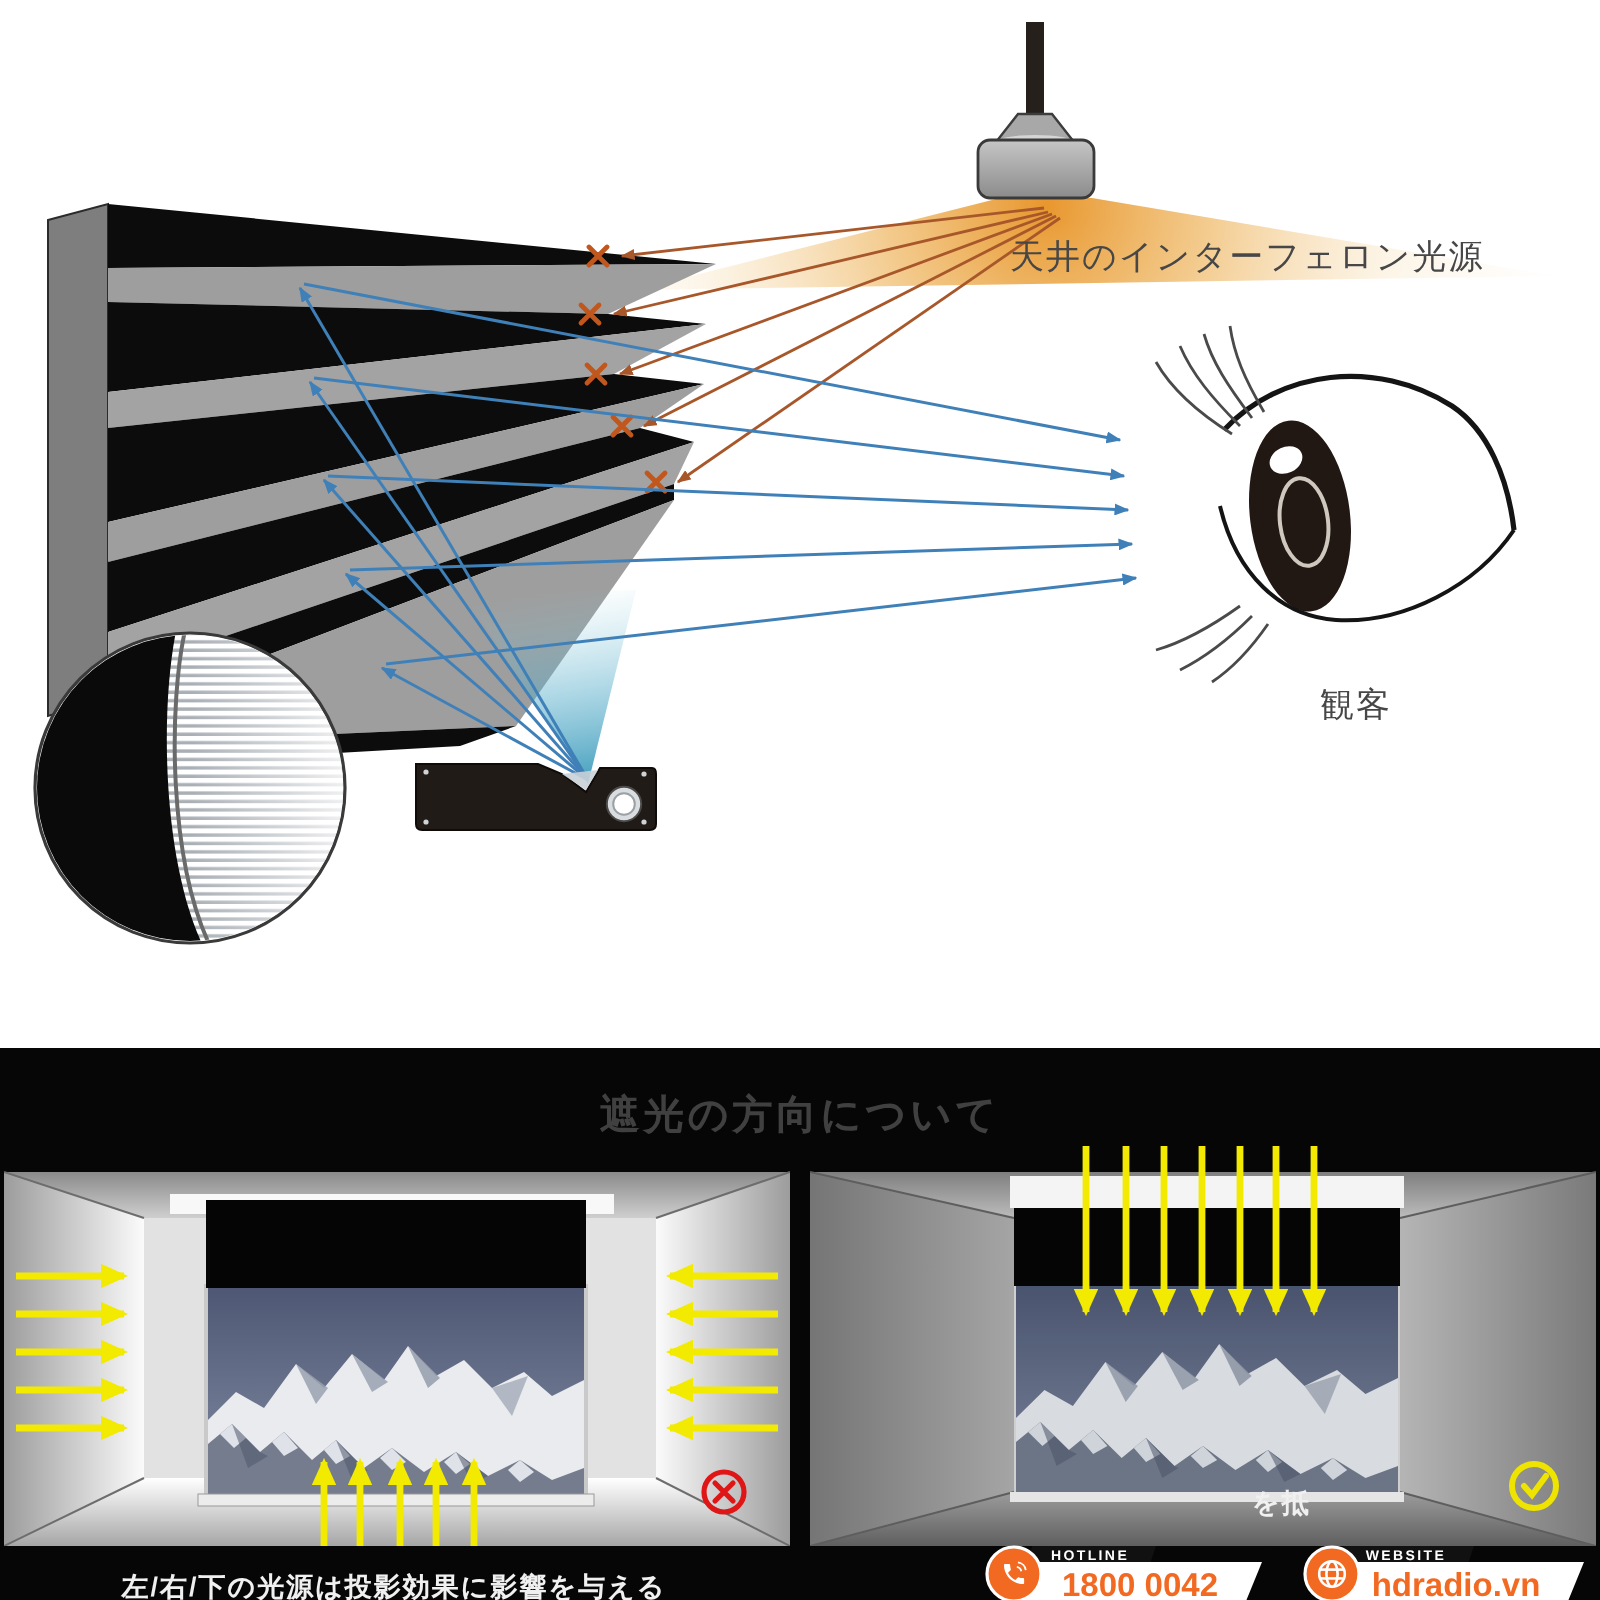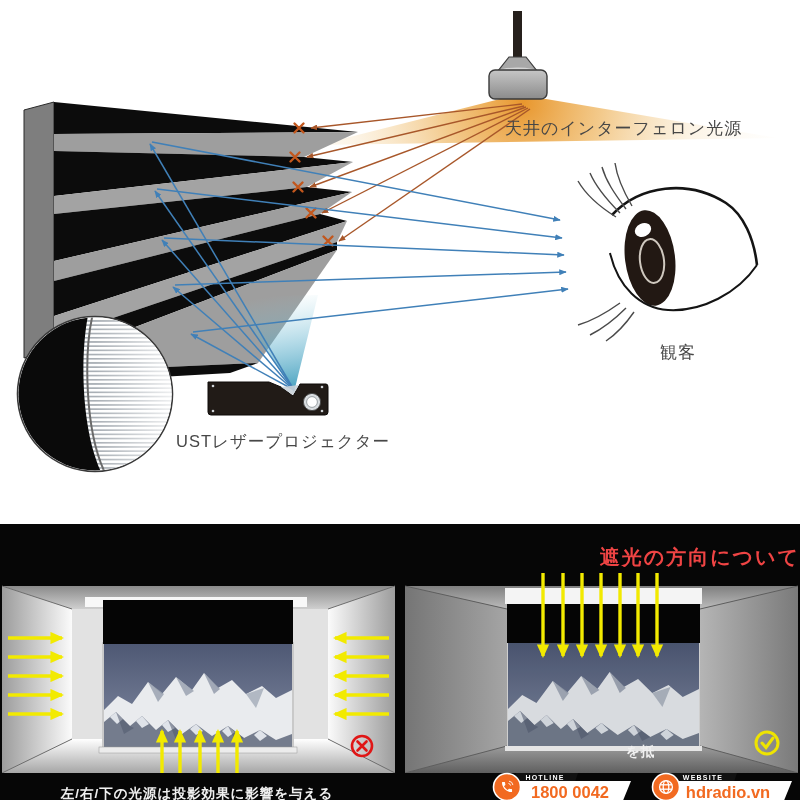--- a/index.html
+++ b/index.html
@@ -1,21 +1,21 @@
 <!DOCTYPE html>
 <html><head>
 <meta charset="utf-8">
 <style>
   html,body{margin:0;padding:0;background:#ffffff;}
   .stage{position:relative;width:800px;height:800px;overflow:hidden;background:#ffffff;
          font-family:"Liberation Sans","DejaVu Sans",sans-serif;margin-top:11px;}
   .abs{position:absolute;}
   .jp-label{color:#474747;font-size:17px;letter-spacing:1px;white-space:nowrap;}
   .section-black{left:0;top:513px;width:800px;height:287px;background:#060606;}
-  .section-title{left:0;top:533px;width:800px;text-align:right;color:#ef4444;
+  .section-title{left:0;top:533px;width:800px;text-align:center;color:#404040;
                  font-family:"DejaVu Serif","Liberation Serif",serif;font-weight:bold;
                  font-size:20px;letter-spacing:2px;}
   .room-caption{color:#f0f0f0;font-size:13.5px;font-weight:bold;letter-spacing:1px;white-space:nowrap;}
   svg{display:block;}
 </style>
 </head>
 <body>
 
 <div class="stage">
 
@@ -173,21 +173,20 @@
         <path d="M632,195 C622,178 617,166 615,152"></path>
         <path d="M620,292 C606,302 592,310 578,314"></path>
         <path d="M626,297 C614,309 602,318 590,324"></path>
         <path d="M634,301 C625,314 615,324 606,330"></path>
       </g>
     </g>
   </svg>
 
   <div class="abs jp-label" style="left:505px;top:106px">天井のインターフェロン光源</div>
   <div class="abs jp-label" style="left:660px;top:330px">観客</div>
-  <div class="abs jp-label" style="left:176px;top:420px;font-size:16.5px">USTレザープロジェクター</div>
 
   <div class="abs section-black"></div>
   <div class="abs section-title">遮光の方向について</div>
 
   <svg class="abs" style="left:2px;top:573px" width="393" height="189" viewBox="0 0 393 189">
     <defs>
       <linearGradient id="ceilL" x1="0" y1="0" x2="0" y2="1">
         <stop offset="0" stop-color="#8a8a8a"></stop>
           <stop offset="1" stop-color="#cfcfcf"></stop>
       </linearGradient>

